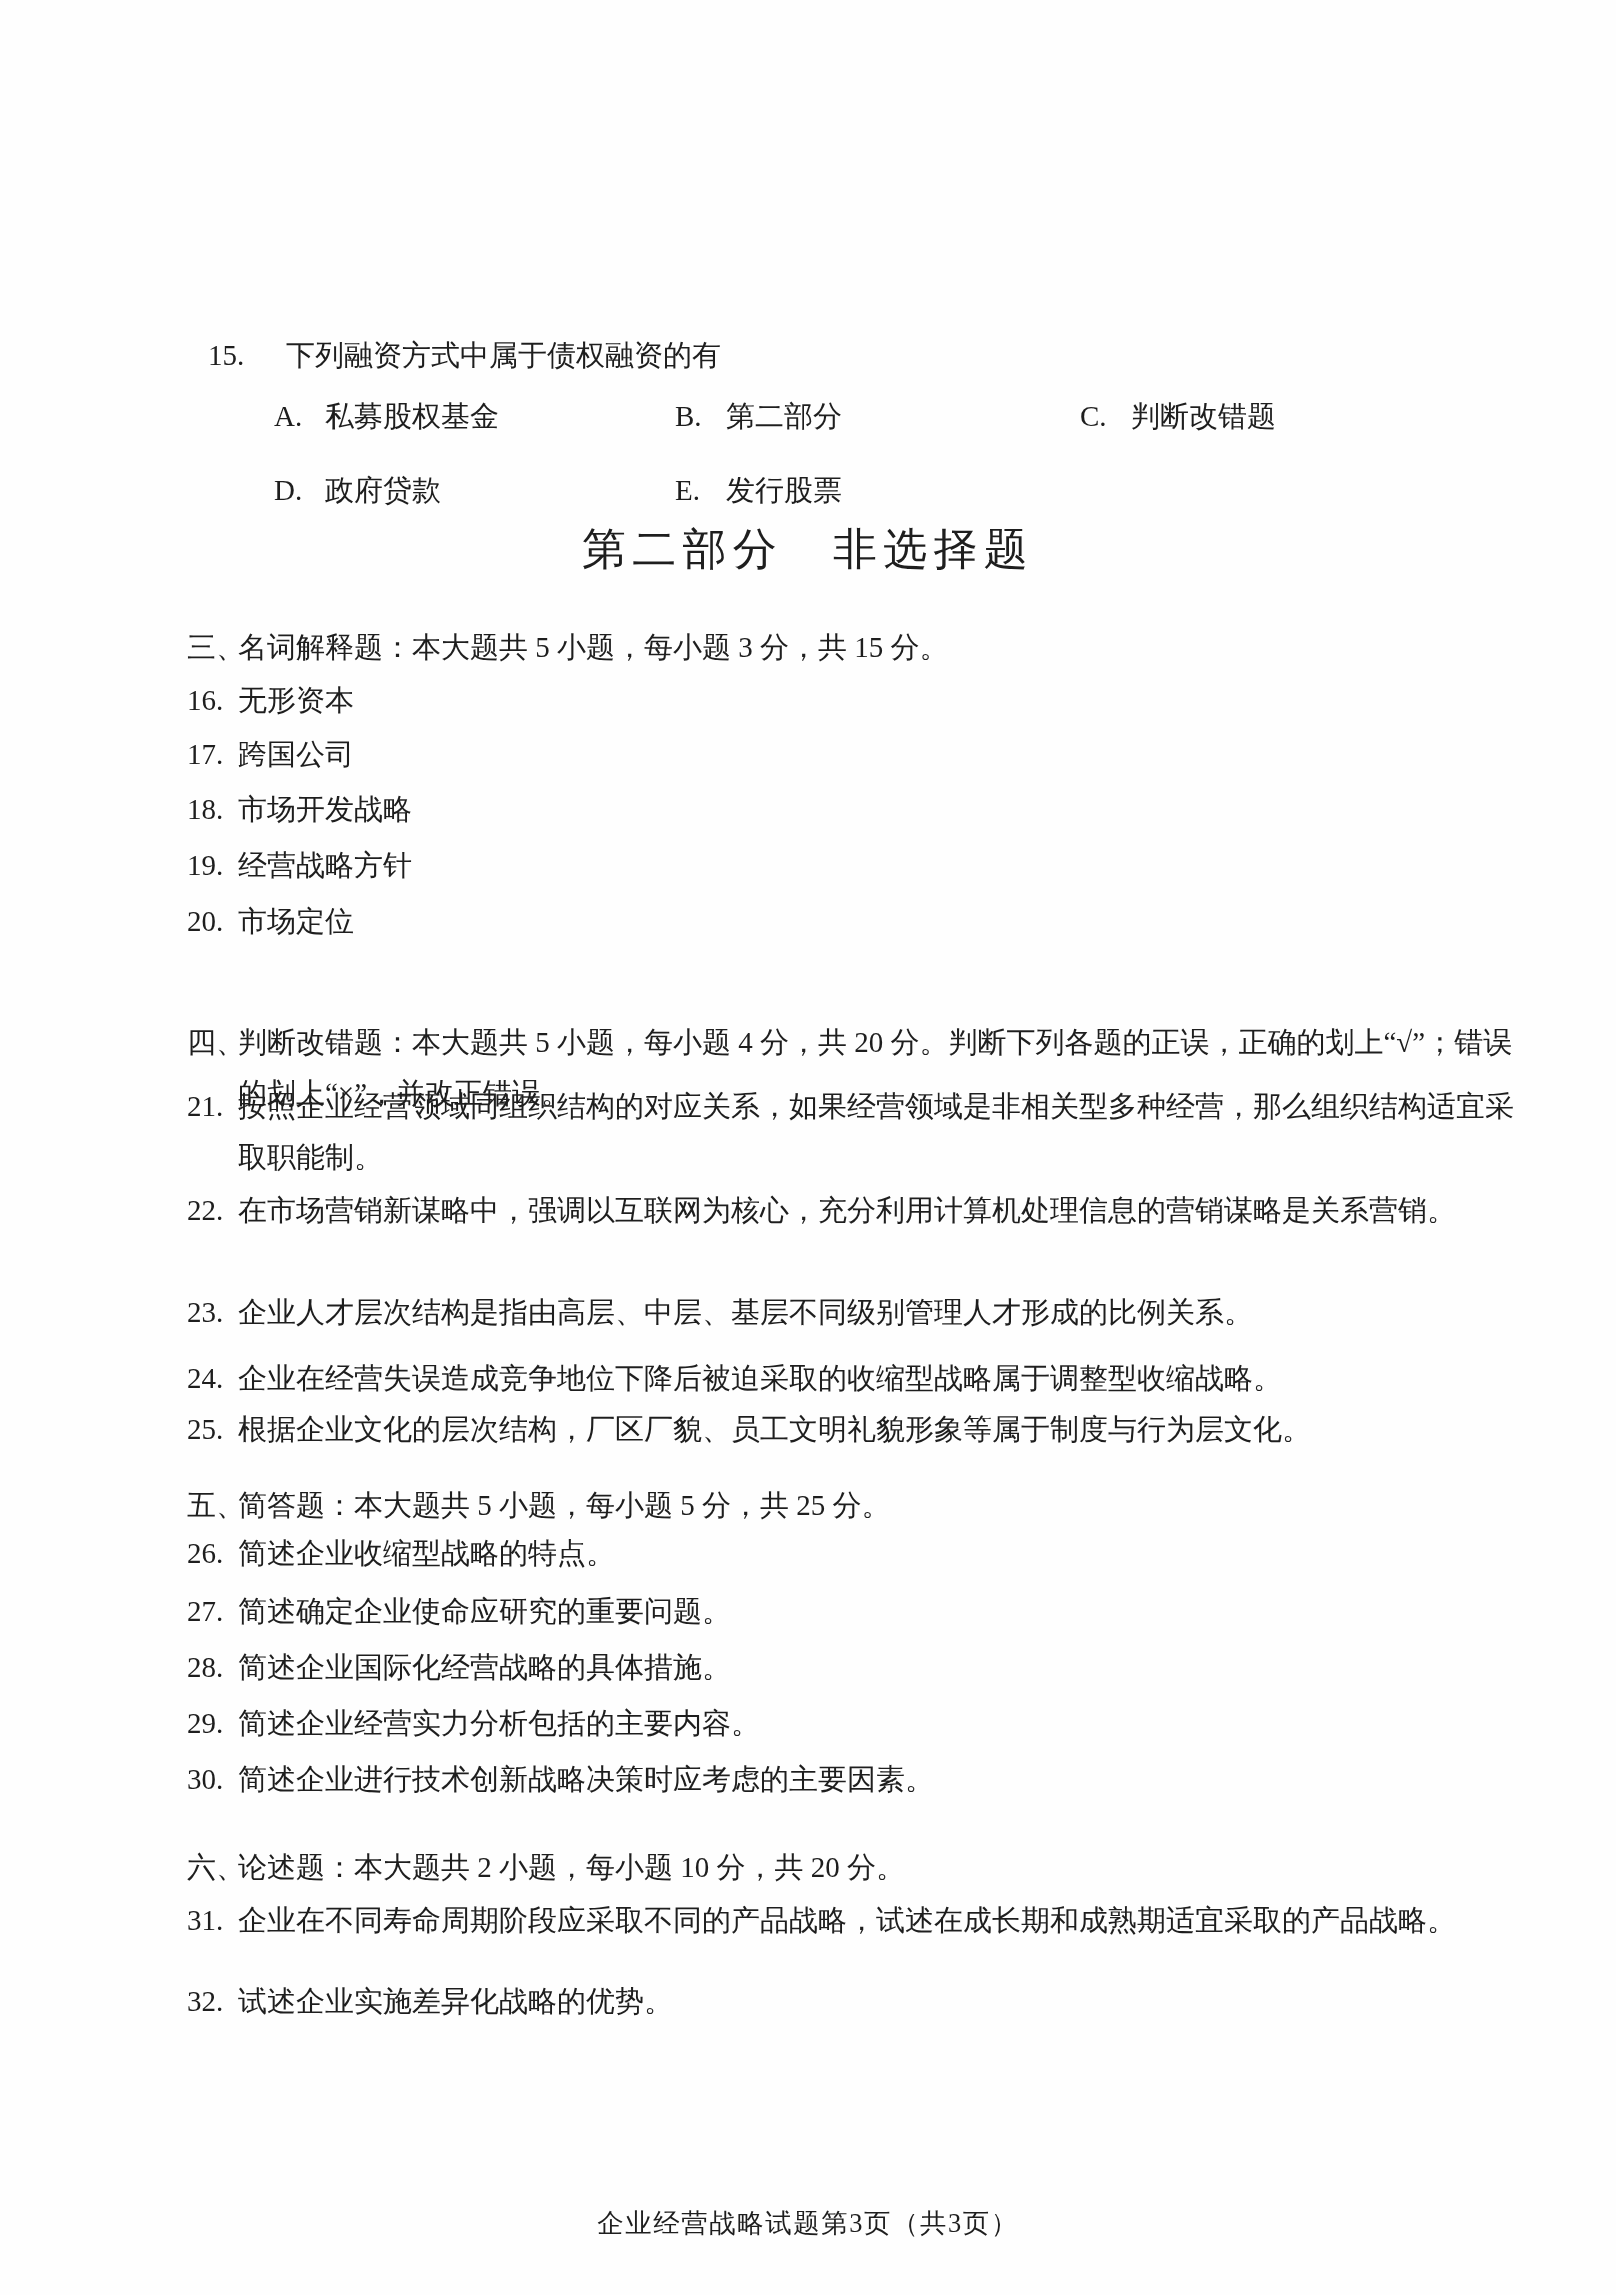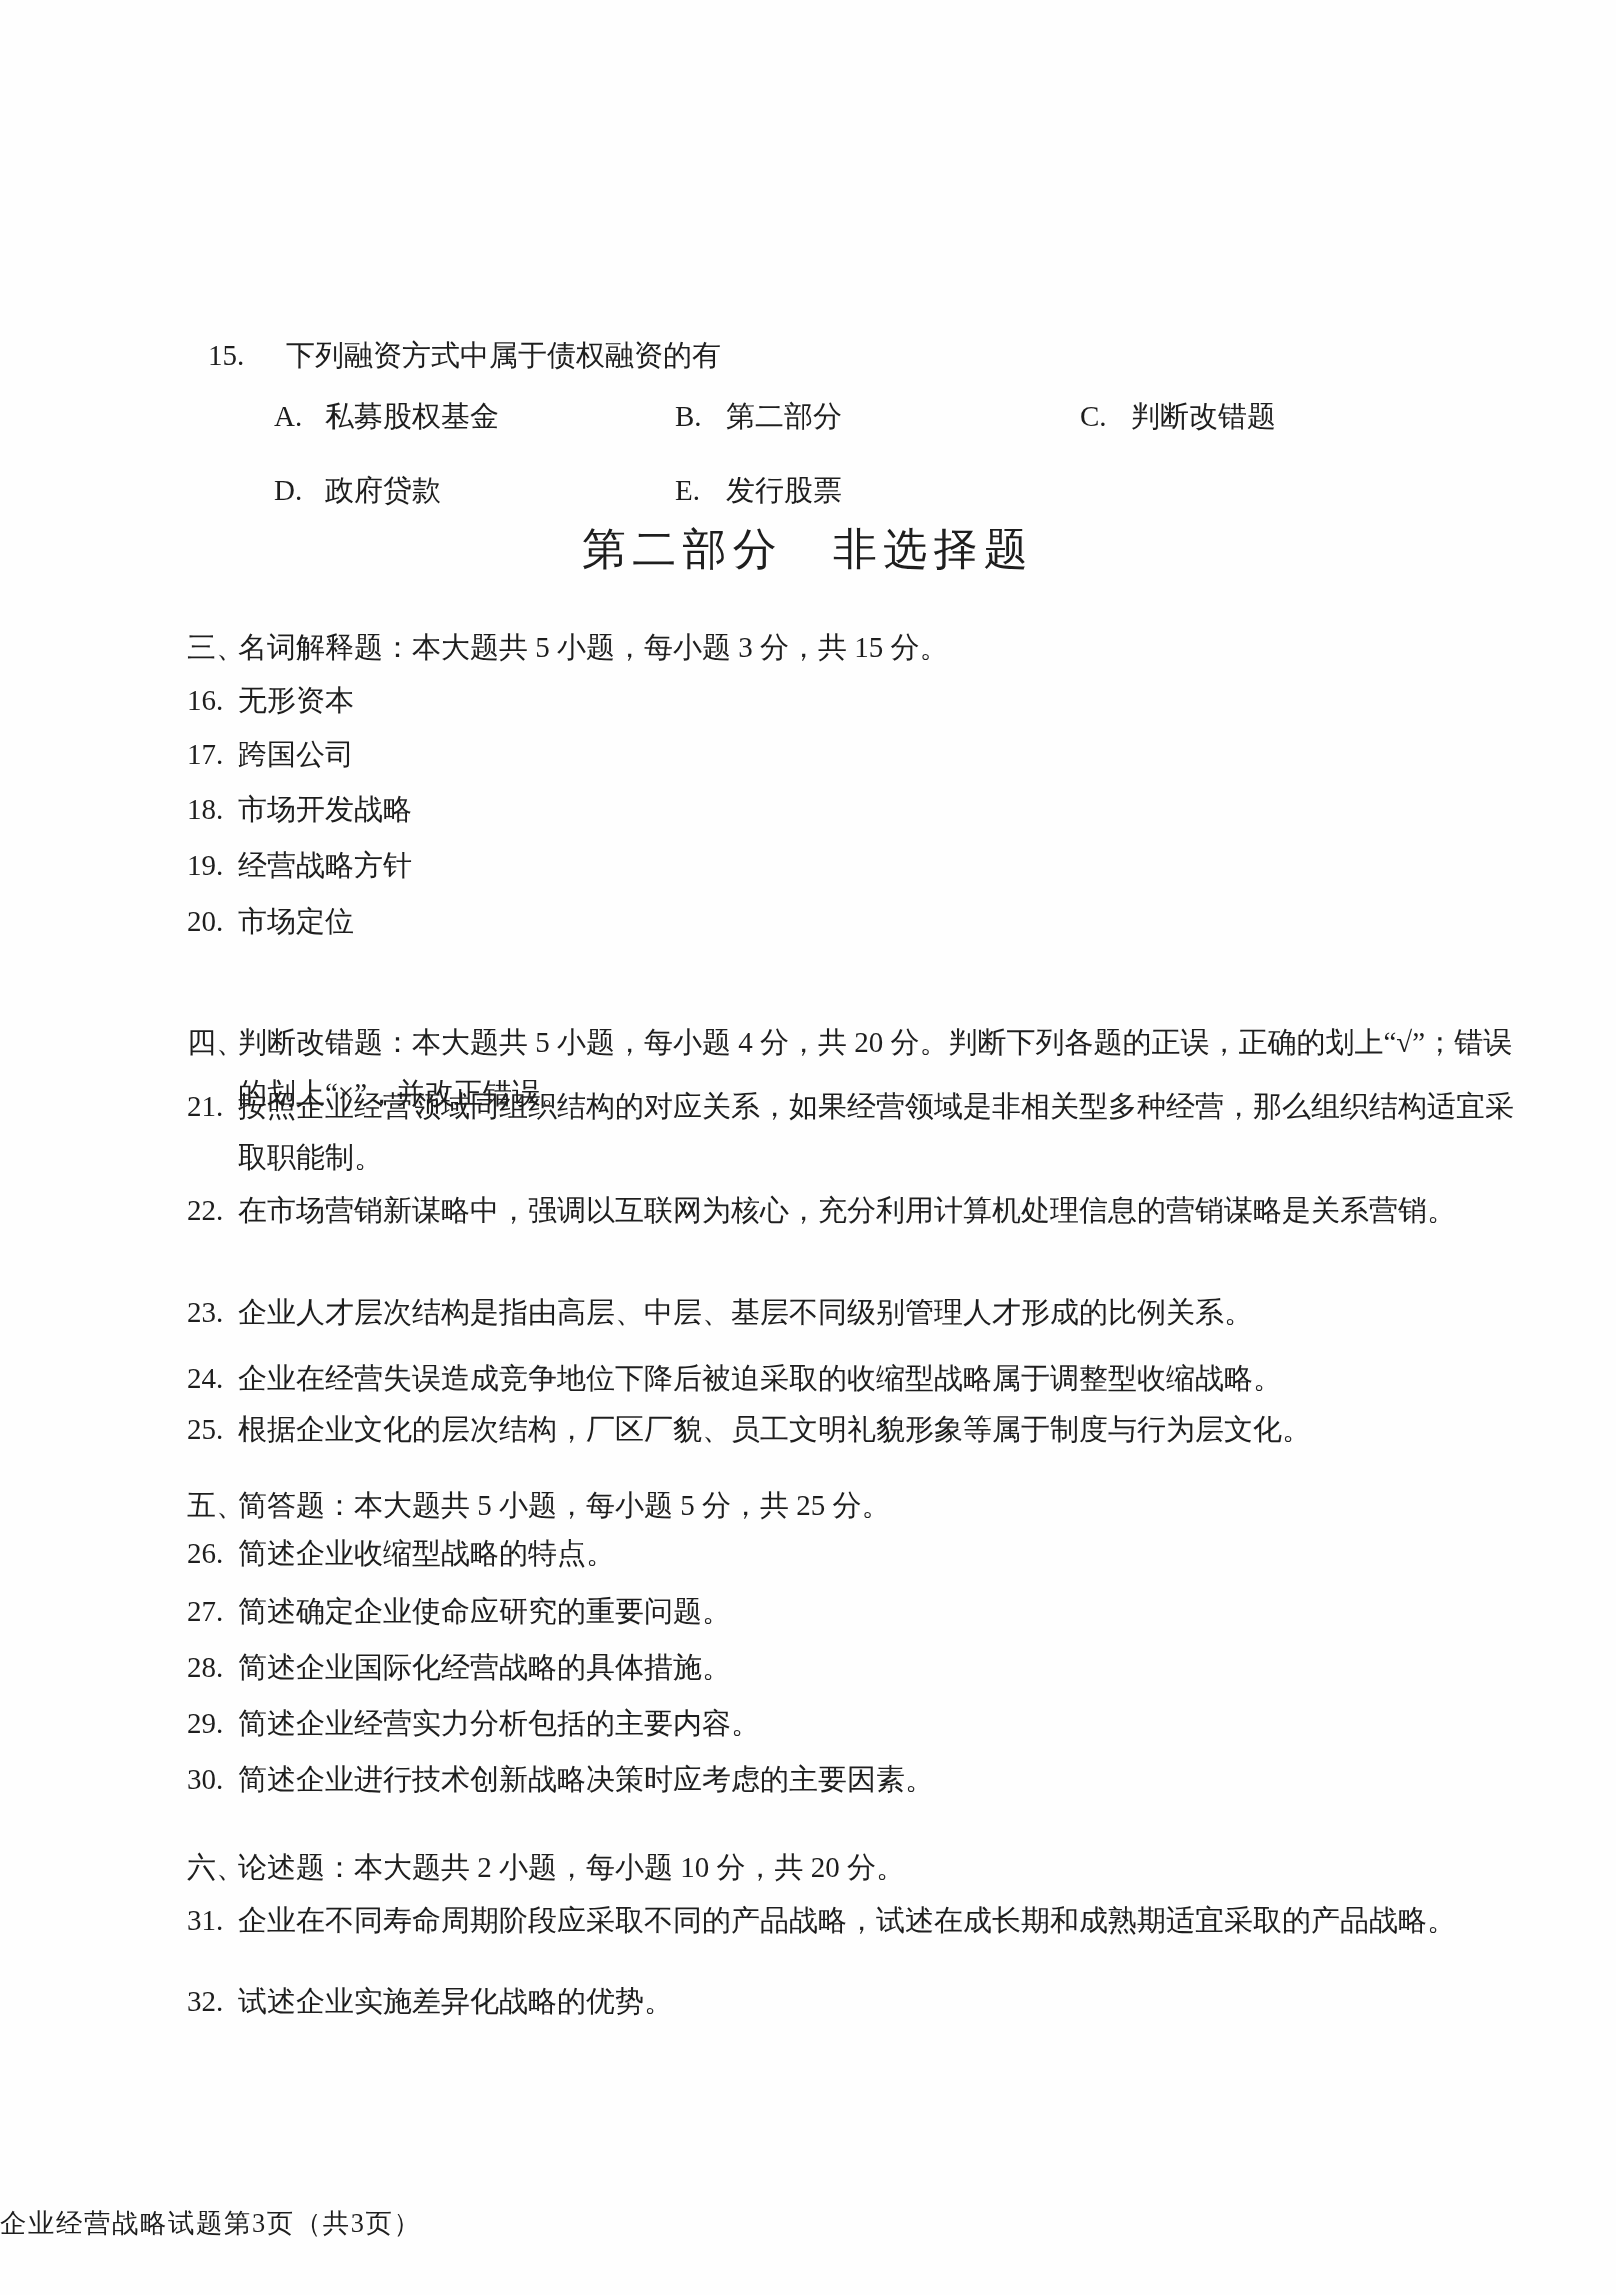--- a/index.html
+++ b/index.html
@@ -67,20 +67,21 @@
     font-size: 44px;
     font-weight: normal;
     letter-spacing: 6.2px;
     line-height: 45px;
   }
   .footer {
     position: absolute;
     top: 2208px;
     left: 0;
     width: 100%;
+    text-align: center;
     font-size: 26.4px;
     letter-spacing: 1.6px;
     line-height: 31px;
   }
 </style>
 </head>
 <body>
 
 <div class="page">
 

